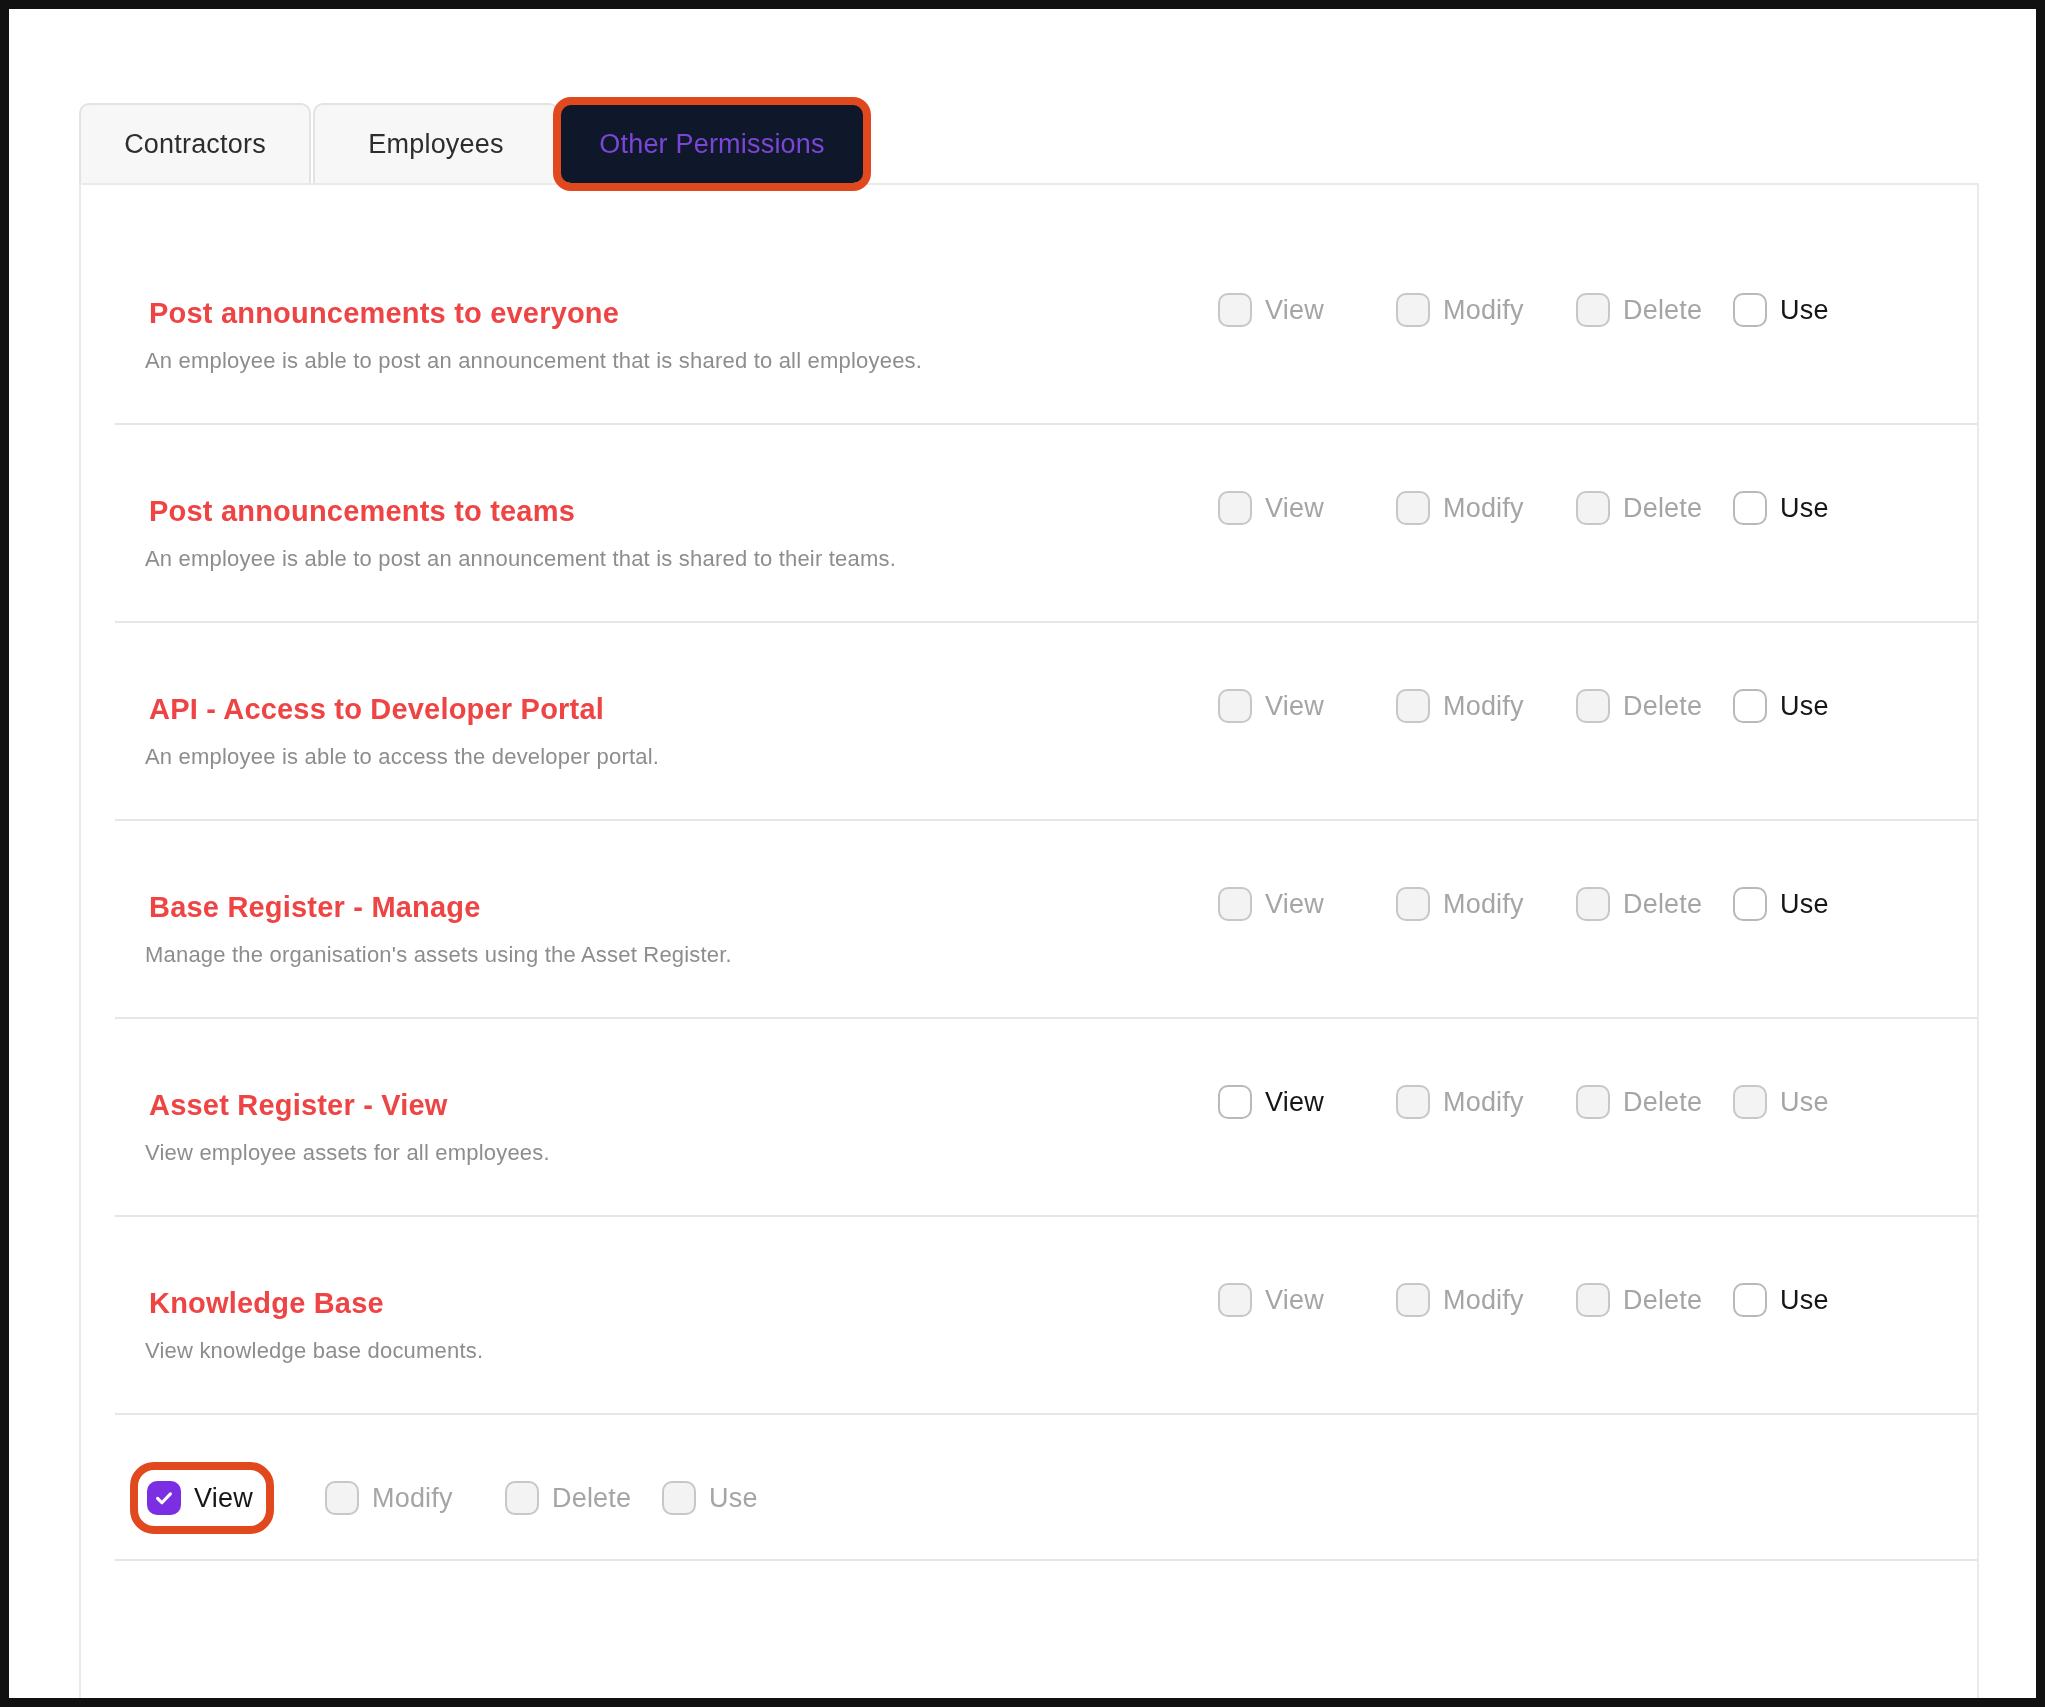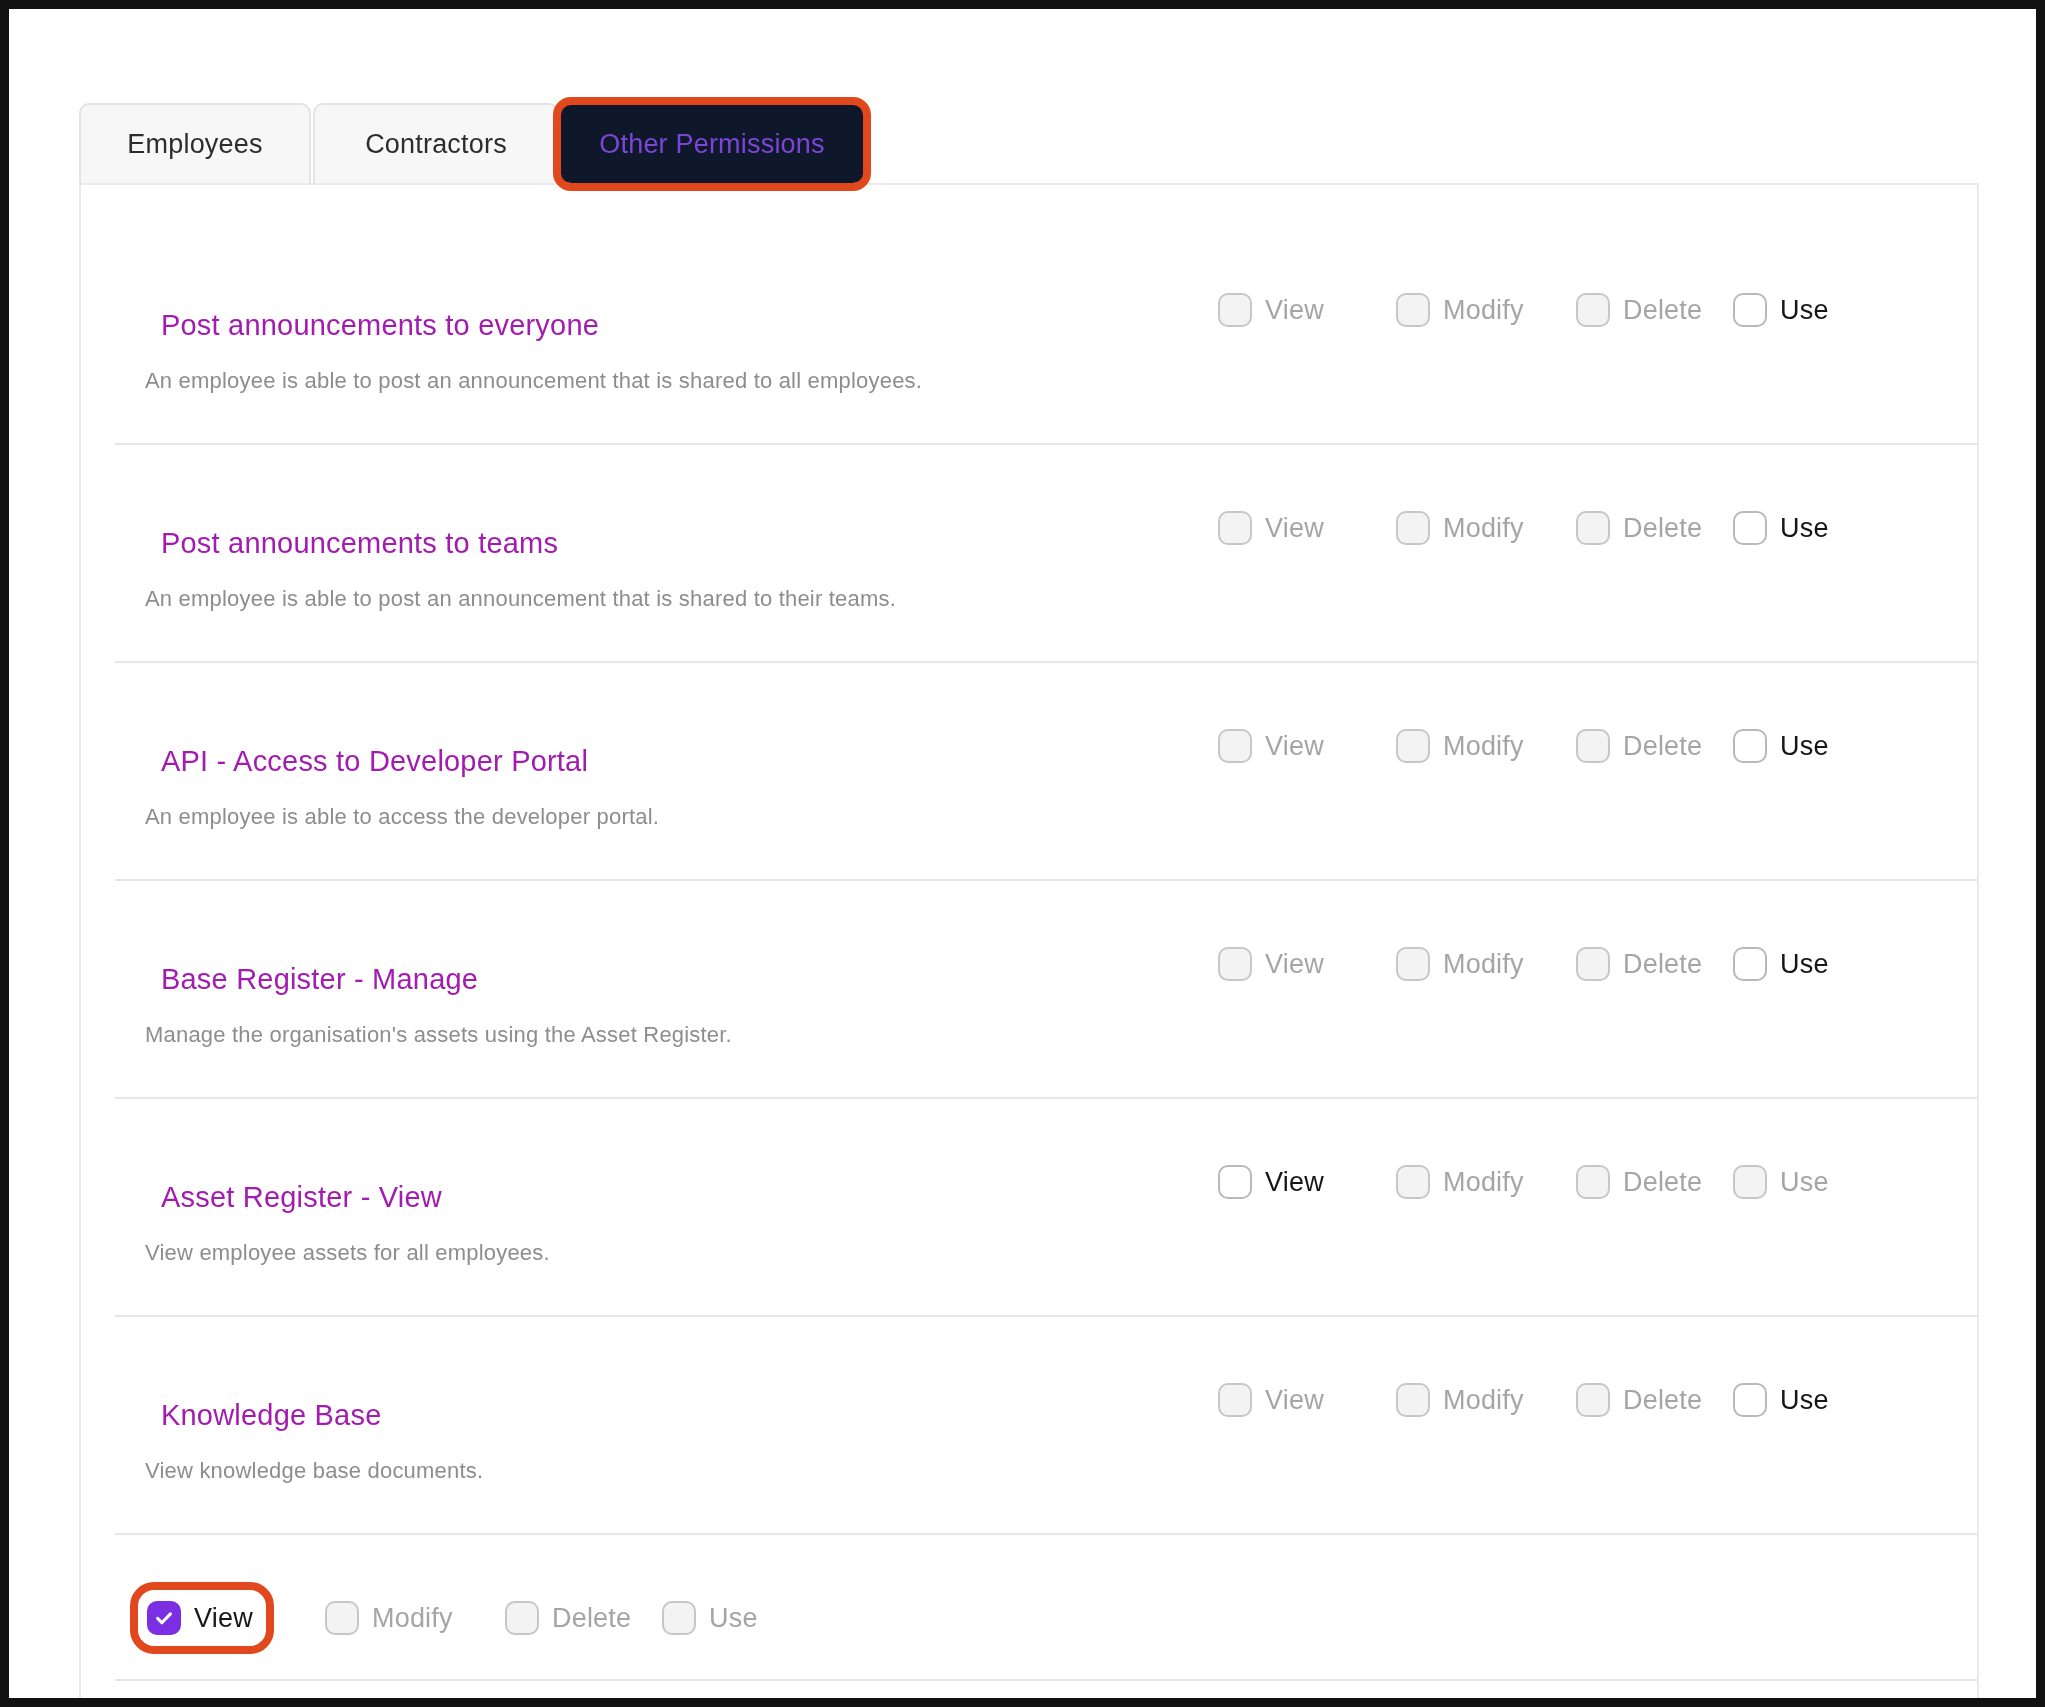--- a/index.html
+++ b/index.html
@@ -52,22 +52,22 @@
   .rows { margin-left: 34px; }
   .row {
     box-sizing: border-box;
     display: flex;
     border-bottom: 2px solid #e6e6e6;
     padding: 64px 0 40px 30px;
   }
   .row:first-child { padding-top: 106px; }
   .row-text { flex: 1 1 auto; min-width: 0; }
   .row-title {
-    margin: 16px;
-    font-size: 29px; font-weight: 400; color: #a21caf;
+    margin: 4px;
+    font-size: 29px; font-weight: 700; color: #ef4444;
     letter-spacing: .2px; line-height: 36px;
   }
   .row-desc {
     margin: 8px 0 0 0;
     font-size: 22px; color: #8d8d8d;
     letter-spacing: .2px; line-height: 44px;
     max-width: 980px;
   }
 
   
@@ -104,24 +104,24 @@
     position: absolute; left: -17px; top: -17px; right: -21px; bottom: -17px;
     border: 8px solid #e2481d; border-radius: 24px;
     pointer-events: none;
   }
 </style>
 </head>
 <body>
 
 <nav class="tabbar">
     <div class="tab">
-    <span class="tab-label">Employees</span>
+    <span class="tab-label">Contractors</span>
   </div>
     <div class="tab">
-    <span class="tab-label">Contractors</span>
+    <span class="tab-label">Employees</span>
   </div>
     <div class="tab active">
     <span class="tab-label">Other Permissions</span>
   <span class="tab-ring"></span>
     </div>
   </nav>
 
 <main class="panel">
   <div class="rows">
       <section class="row">

